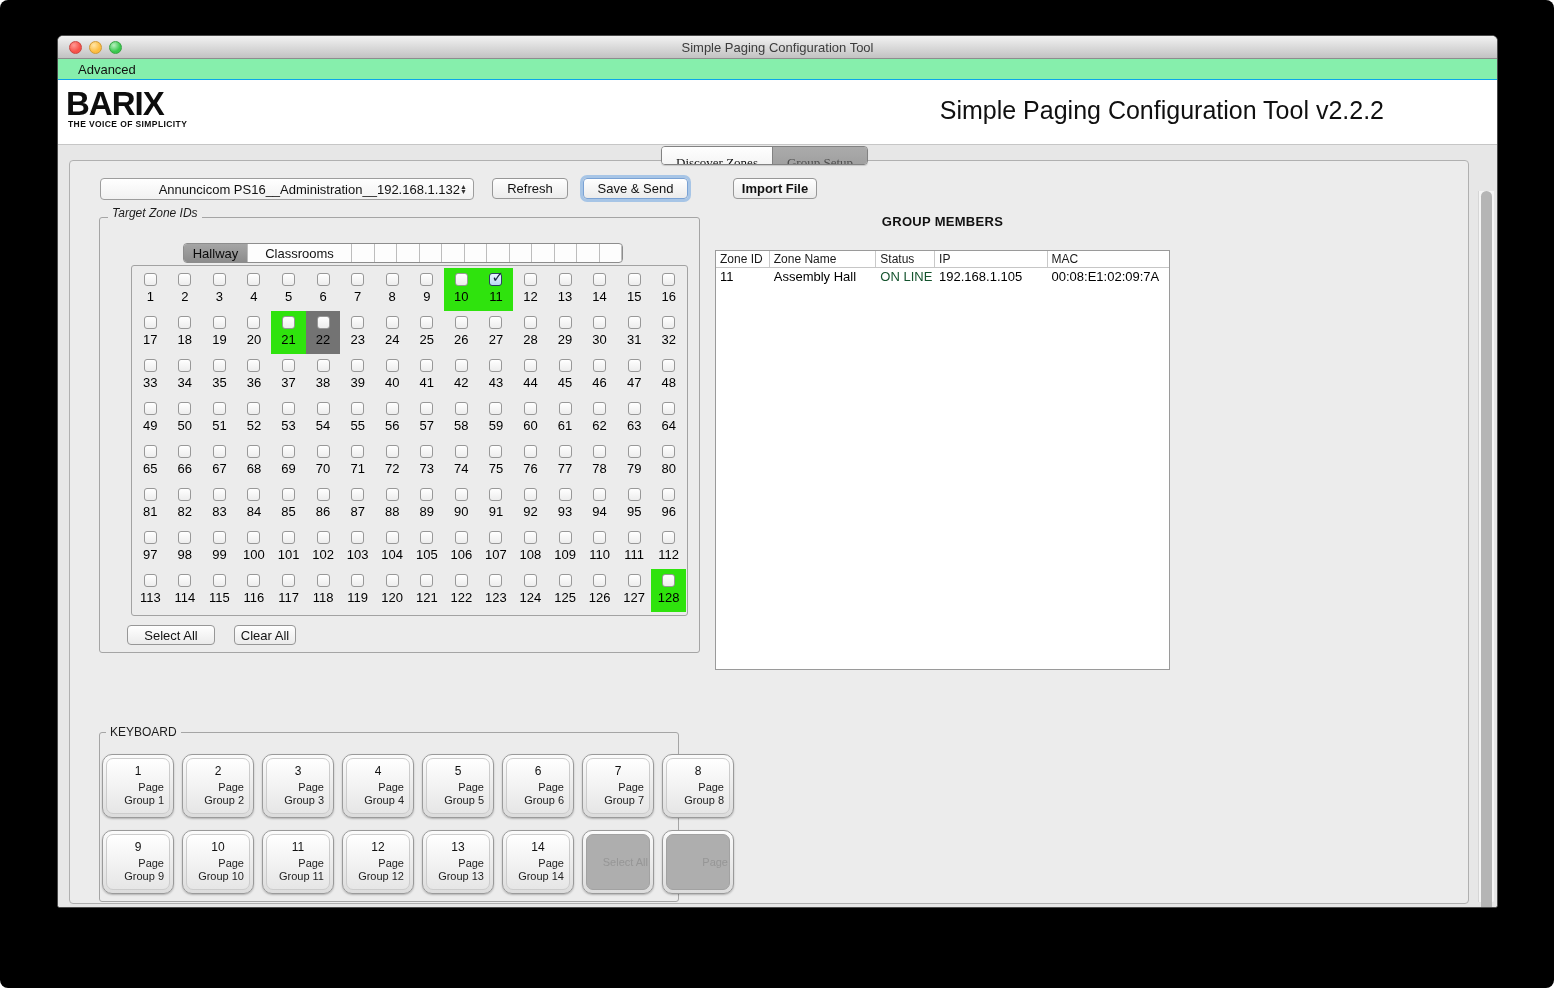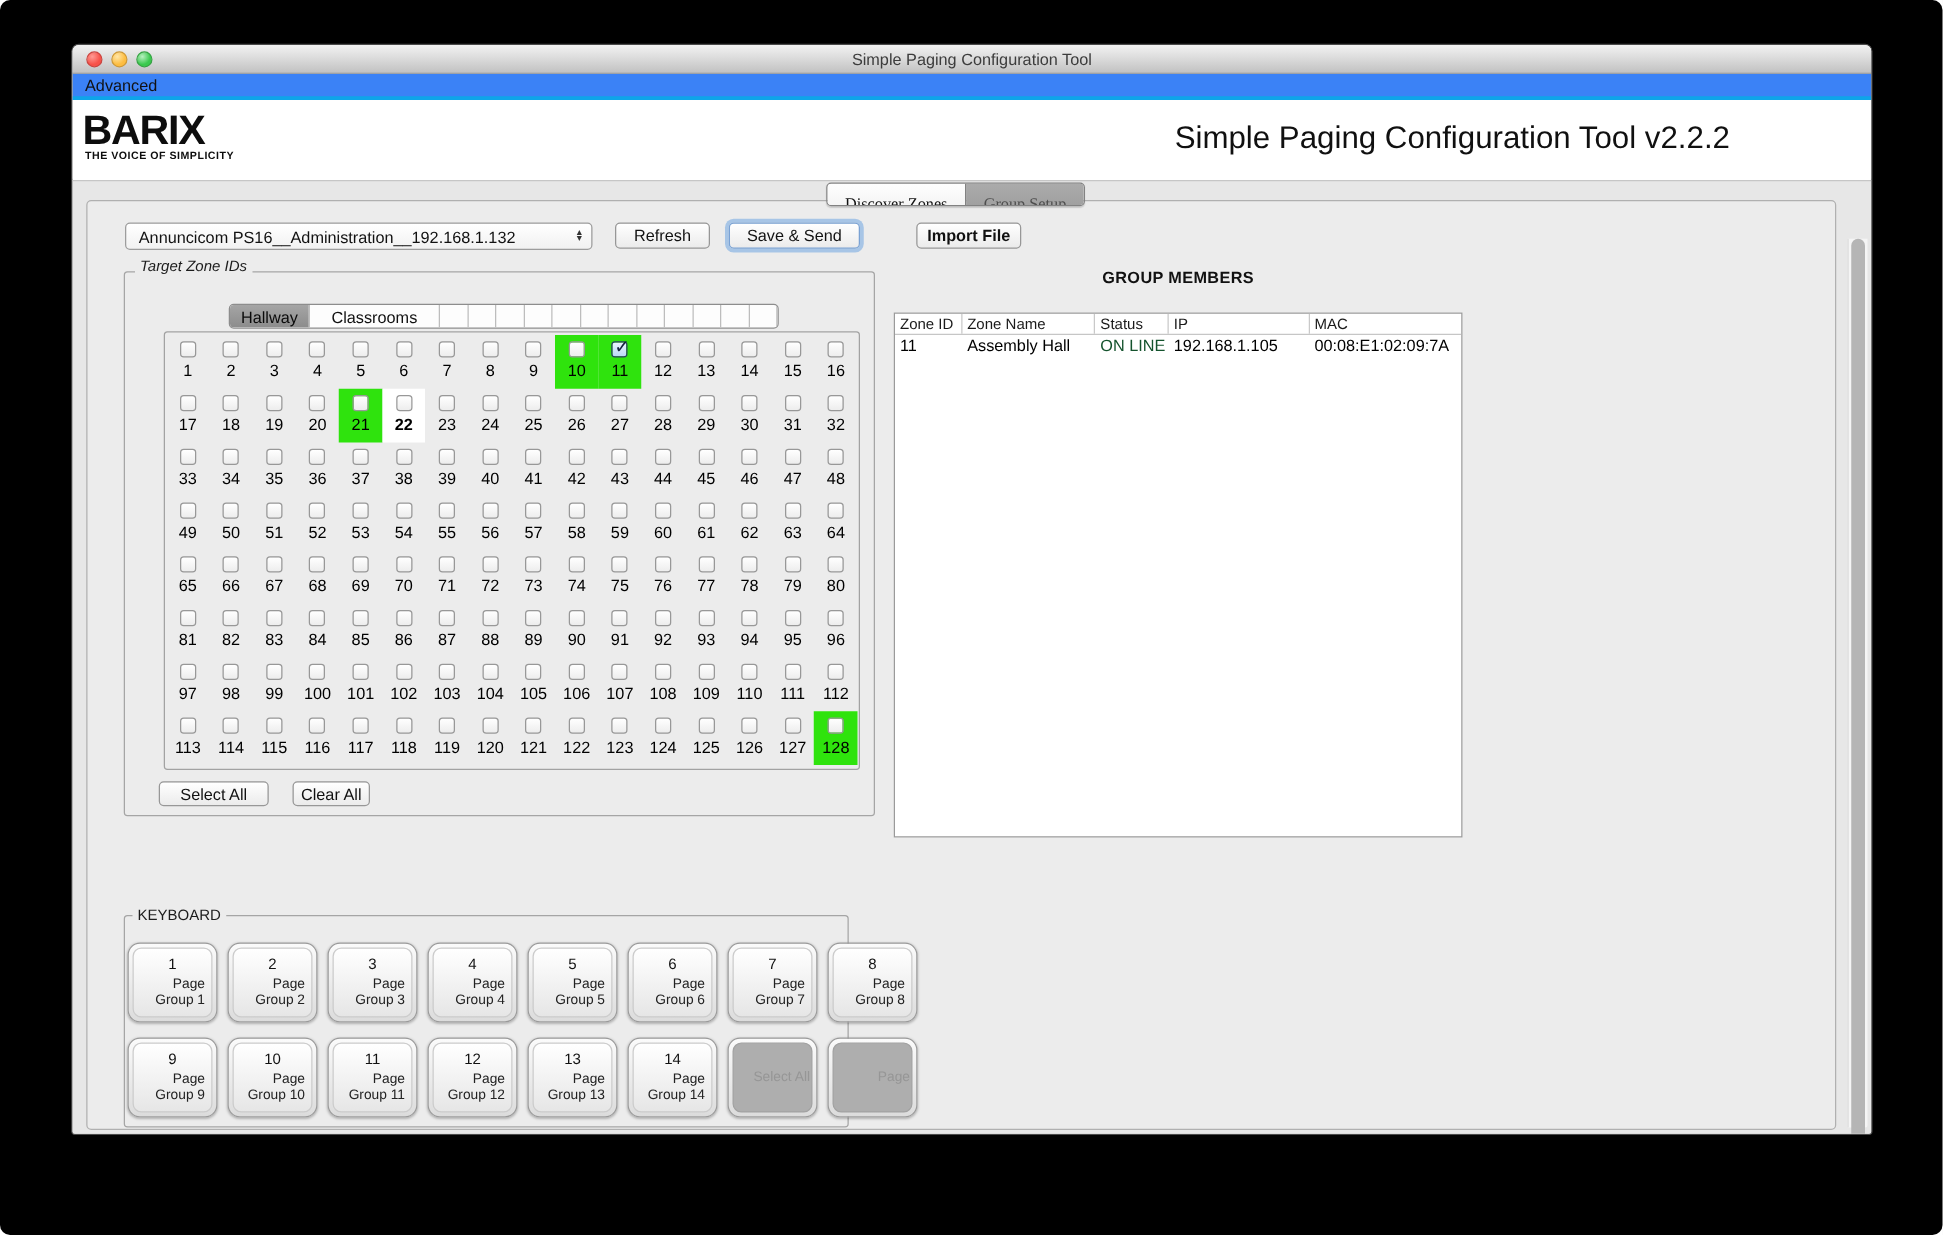--- a/index.html
+++ b/index.html
@@ -13,21 +13,21 @@
   .titlebar { position:relative; height:23px; background:linear-gradient(180deg,#f2f2f2 0%,#d8d8d8 55%,#c2c2c2 100%);
               border-bottom:1px solid #8d8d8d; display:flex; align-items:center; justify-content:center; }
   .titlebar-title { font-size:13px; color:#3c3c3c; }
   .lights { position:absolute; left:11px; top:5px; display:flex; gap:7px; }
   .light { width:13px; height:13px; border-radius:50%; }
   .light.red { background:radial-gradient(circle at 35% 30%,#ff9a94,#f75249 60%); border:1px solid #ca4540; }
   .light.yellow { background:radial-gradient(circle at 35% 30%,#ffe6a8,#fdbd41 60%); border:1px solid #cf9935; }
   .light.green { background:radial-gradient(circle at 35% 30%,#b8f0c0,#3ac94e 60%); border:1px solid #36a343; }
 
   
-  .menubar { height:21px; background:#3b82f6; border-bottom:3px solid #0ea5e9; display:flex; align-items:center; padding-left:10px; }
+  .menubar { height:21px; background:#86efac; border-bottom:1px solid #0ea5e9; display:flex; align-items:center; padding-left:20px; }
   .menu-item { font-size:13px; color:#111; }
 
   
   .header { position:relative; height:63px; background:#fff; }
   .logo { position:absolute; left:8px; top:9px; }
   .logo-text { font-size:33px; font-weight:800; letter-spacing:-1px; color:#0d0d0d; line-height:30px; }
   .logo-tagline { font-size:8.5px; font-weight:700; letter-spacing:.4px; color:#0d0d0d; margin-left:2px; }
   .app-title { position:absolute; right:113px; top:16px; font-size:25px; color:#101010; }
 
   
@@ -41,21 +41,21 @@
   .page-tab.active { background:linear-gradient(180deg,#ababab,#979797); color:#4e4e4e; border-left:1px solid #828282; }
 
   
   .panel { position:absolute; left:11px; top:15px; width:1400px; height:744px;
            background:#ececec; border:1px solid #b0b0b0; border-radius:4px; }
 
   
   .device-select { position:absolute; left:30px; top:17px; width:374px; height:22px;
                    background:linear-gradient(180deg,#ffffff,#f1f1f1); border:1px solid #9d9d9d; border-radius:4px;
                    display:flex; align-items:center; font-size:13px; color:#111; padding:0 4px 0 10px; }
-  .device-select .value { flex:1; text-align:left; }
+  .device-select .value { flex:1; text-align:right; }
   .stepper { display:flex; flex-direction:column; align-items:center; line-height:5px; font-size:7px; color:#333; padding-right:2px; }
   .mac-btn { position:absolute; height:21px; background:linear-gradient(180deg,#ffffff,#ebebeb);
              border:1px solid #979797; border-radius:4px; font-size:13px; color:#111;
              display:flex; align-items:center; justify-content:center; }
   .btn-refresh { left:422px; top:17px; width:76px; }
   .btn-save { left:513px; top:17px; width:105px; border-color:#7aa2d4; box-shadow:0 0 0 3px #a7c5e6; }
   .btn-import { left:663px; top:17px; width:84px;font-weight:bold; }
 
   
   .groupbox { position:absolute; border:1px solid #a5a5a5; border-radius:3px; }
@@ -257,21 +257,21 @@
                 <span class="zone-num">19</span>
               </div>
               <div class="zone-cell">
                 <span class="cb"></span>
                 <span class="zone-num">20</span>
               </div>
               <div class="zone-cell" style="background: rgb(47, 227, 13);">
                 <span class="cb"></span>
                 <span class="zone-num">21</span>
               </div>
-              <div class="zone-cell" style="background: #ffffff; font-weight: bold;">
+              <div class="zone-cell" style="background: #737373;">
                 <span class="cb"></span>
                 <span class="zone-num">22</span>
               </div>
               <div class="zone-cell">
                 <span class="cb"></span>
                 <span class="zone-num">23</span>
               </div>
               <div class="zone-cell">
                 <span class="cb"></span>
                 <span class="zone-num">24</span>

